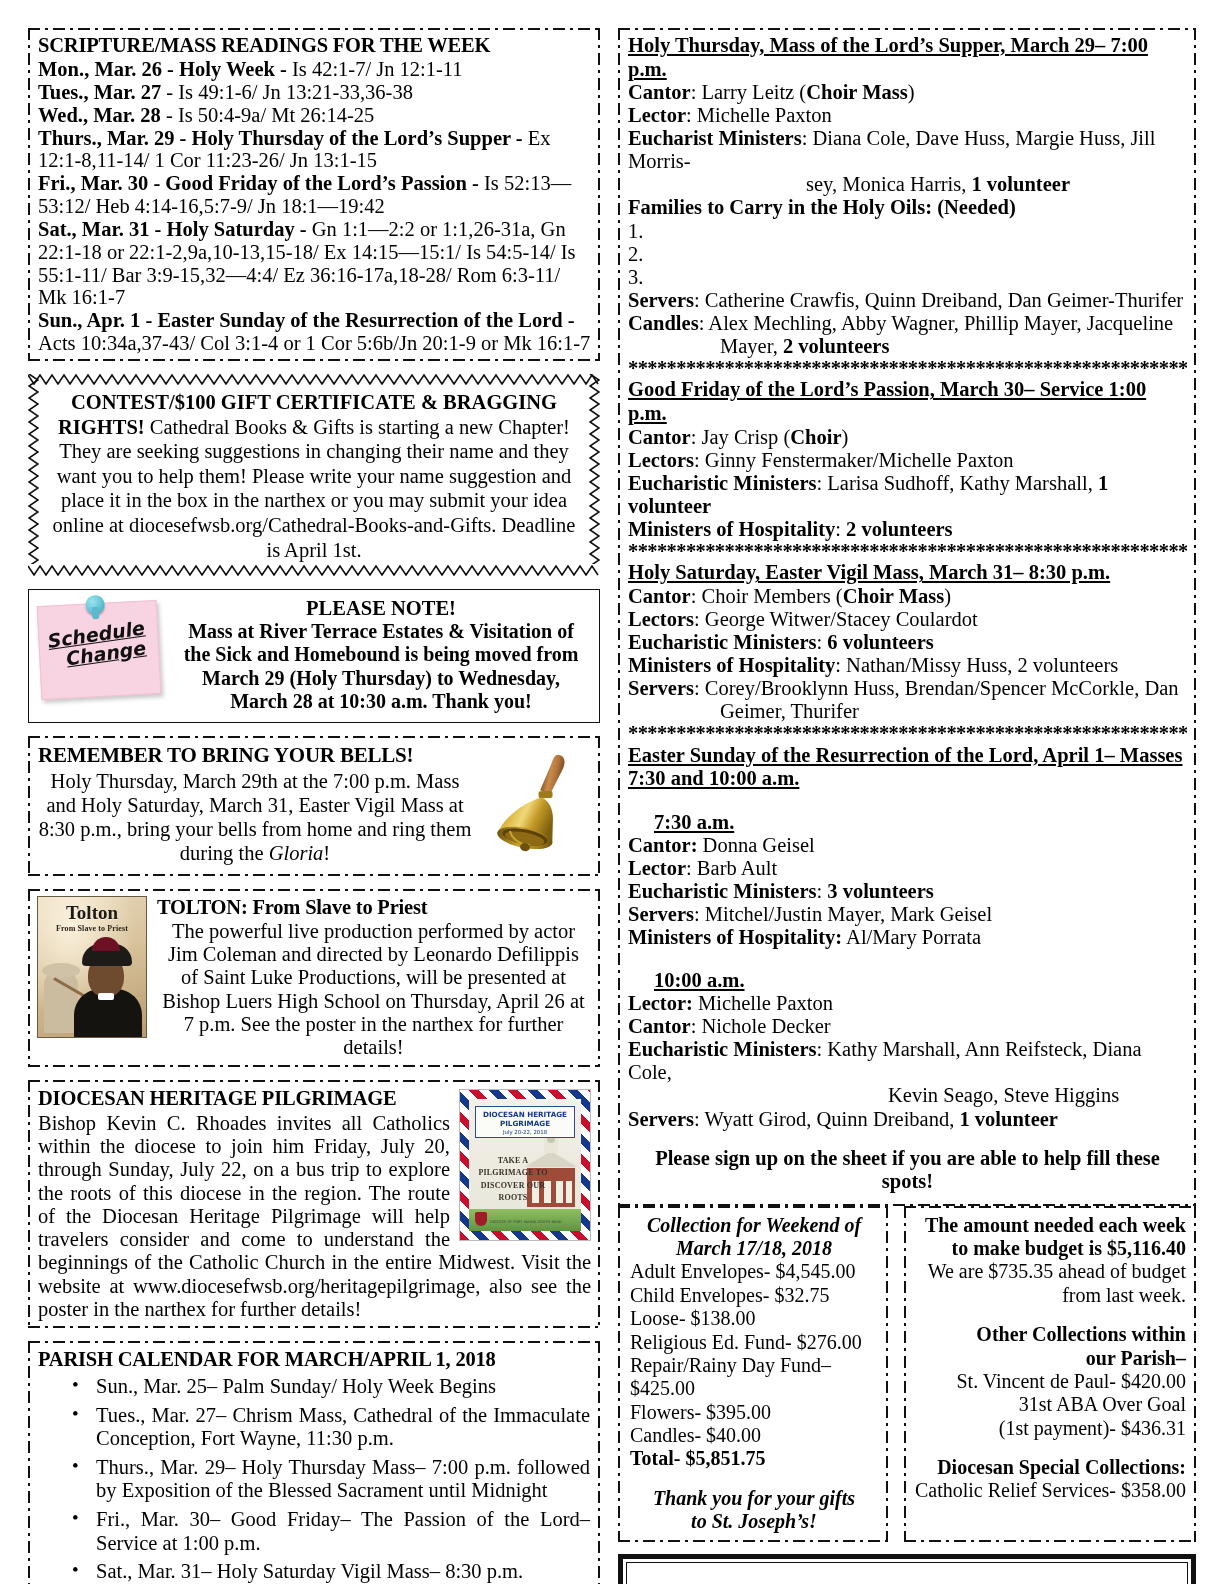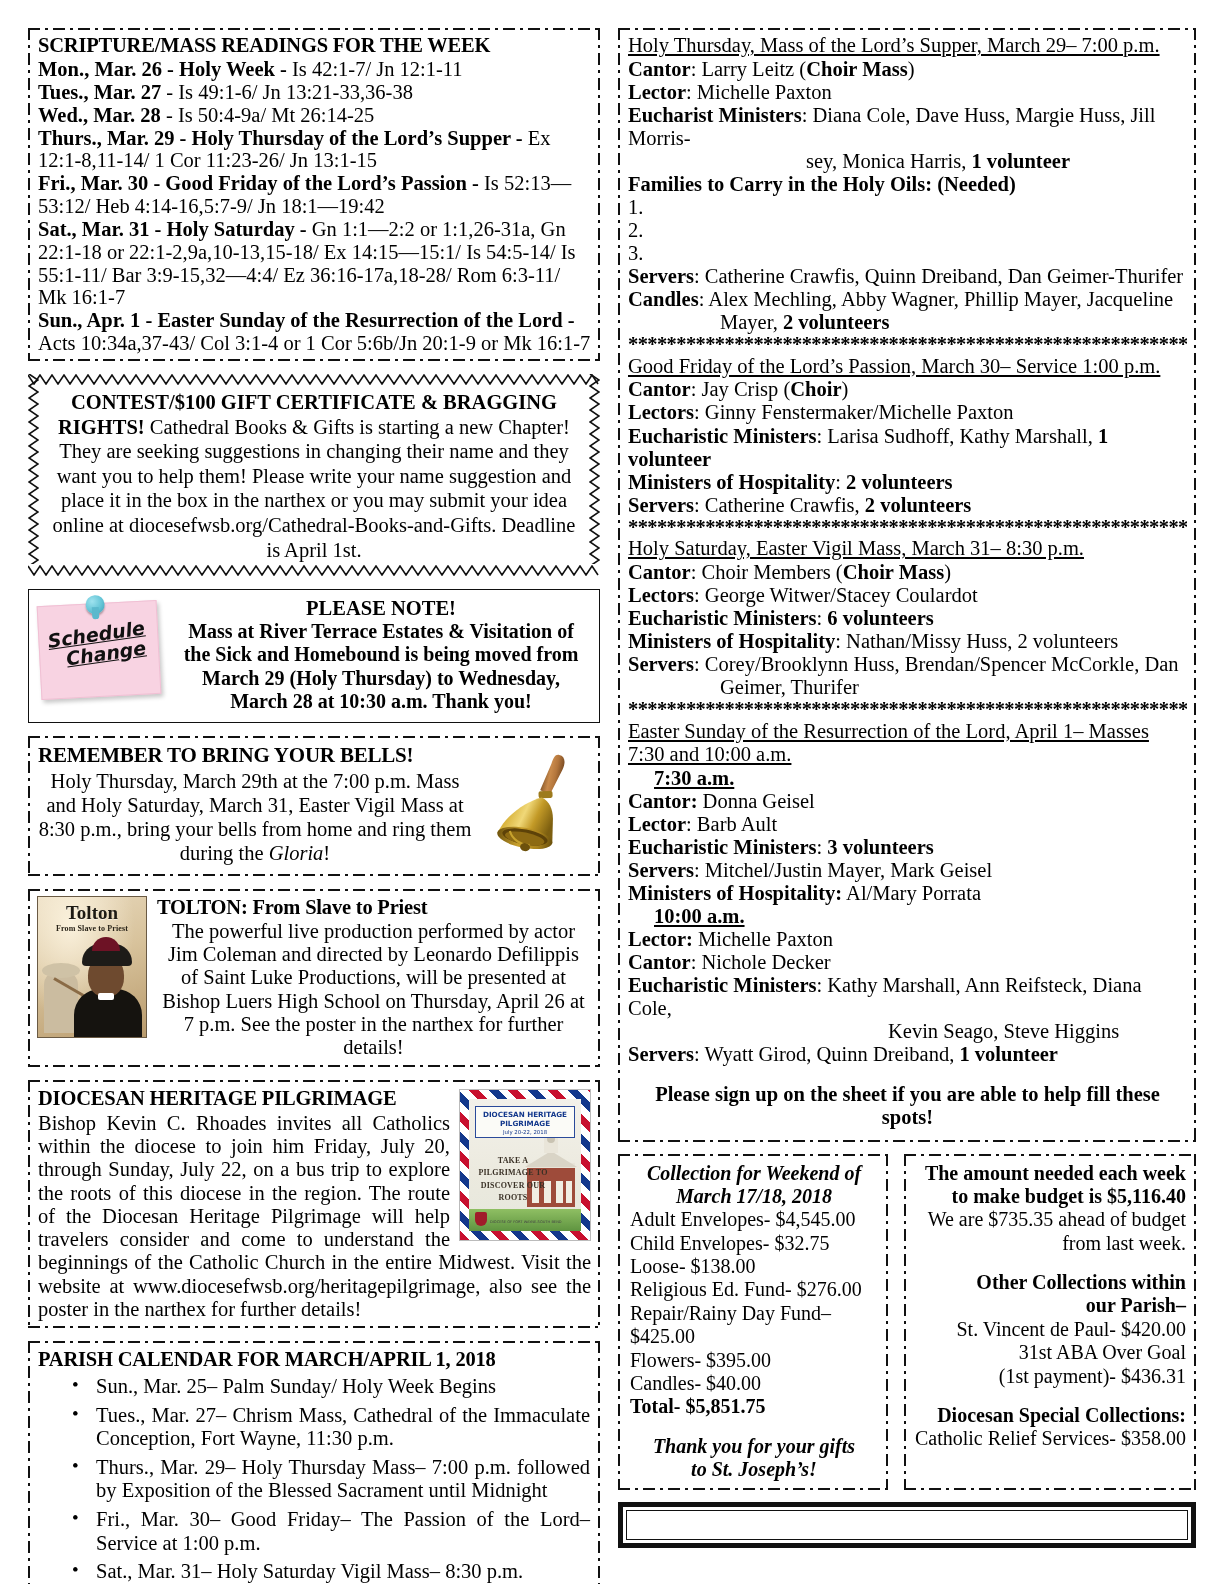--- a/index.html
+++ b/index.html
@@ -262,37 +262,37 @@
     margin-bottom: 5px; position: relative; padding-left: 24px;
   }
   #calendar li:before {
     content: "\2022"; position: absolute; left: 0; top: -1px; font-size: 19px;
   }
 
   
   #holyweek { padding: 6px 9px 4px 10px; box-sizing: border-box; }
   #holyweek .ln { font-size: 20.5px; line-height: 1.125; }
   #holyweek .sub-head {
-    font-size: 20.5px; font-weight: normal; text-decoration: underline; line-height: 1.15;
+    font-size: 20.5px; font-weight: bold; text-decoration: underline; line-height: 1.15;
   }
   #holyweek .stars {
     font-size: 20.5px; letter-spacing: -0.6px; line-height: 1.0;
     white-space: nowrap; overflow: hidden; font-weight: bold;
   }
   #holyweek .center-bold {
     text-align: center; font-weight: bold; font-size: 20.5px;
   }
   #holyweek .time-head {
-    font-weight: bold; text-decoration: underline; font-size: 20.5px; padding-left: 26px;
+    font-weight: bold; text-decoration: underline; font-size: 20.5px; padding-left: 26px; margin-top: 20px;
   }
   #holyweek .cont { padding-left: 178px; }
   #holyweek .cont2 { padding-left: 92px; }
   #holyweek .cont3 { padding-left: 260px; }
 
-  .money-row { display: flex; gap: 16px; margin-top: 12px; }
+  .money-row { display: flex; gap: 16px; }
   #collection { flex: 0 0 270px; padding: 8px 10px 8px 12px; box-sizing: border-box; }
   #budget { flex: 1 1 auto; padding: 8px 10px 8px 10px; box-sizing: border-box; }
   #collection .hd, #budget .hd { text-align: center; }
   #collection .ln { font-size: 20px; line-height: 1.17; }
   #collection .hd { font-weight: bold; font-style: italic; font-size: 20px; line-height: 1.17; }
   #collection .thanks { text-align: center; font-weight: bold; font-style: italic; font-size: 20px; line-height: 1.17; }
   #budget .ln { font-size: 20px; line-height: 1.17; text-align: right; }
   #budget .bd { font-weight: bold; }
 
   
@@ -480,21 +480,20 @@
       <p class="ln"><b>Servers</b><span>:  Catherine Crawfis, Quinn Dreiband, Dan Geimer-Thurifer</span></p>
       <p class="ln"><b>Candles</b><span>: Alex Mechling, Abby Wagner, Phillip Mayer, Jacqueline</span></p>
       <p class="ln cont2"><span>Mayer, </span><b>2 volunteers</b></p>
       <div class="stars">************************************************************</div>
 
       <div class="sub-head">Good Friday of the Lord’s Passion, March 30– Service 1:00 p.m.</div>
       <p class="ln"><b>Cantor</b><span>:  Jay Crisp  (</span><b>Choir</b><span>)</span></p>
       <p class="ln"><b>Lectors</b><span>:  Ginny Fenstermaker/Michelle Paxton</span></p>
       <p class="ln"><b>Eucharistic Ministers</b><span>:  Larisa Sudhoff, Kathy Marshall, </span><b>1 volunteer</b></p>
       <p class="ln"><b>Ministers of Hospitality</b><span>: </span><b>2 volunteers</b></p>
-      <p class="ln"><b>Servers</b><span>:  Catherine Crawfis, </span><b>2 volunteers</b></p>
       <div class="stars">************************************************************</div>
 
       <div class="sub-head">Holy Saturday, Easter Vigil Mass, March 31– 8:30 p.m.</div>
       <p class="ln"><b>Cantor</b><span>:  Choir Members (</span><b>Choir Mass</b><span>)</span></p>
       <p class="ln"><b>Lectors</b><span>:  George Witwer/Stacey Coulardot</span></p>
       <p class="ln"><b>Eucharistic Ministers</b><span>: </span><b>6 volunteers</b></p>
       <p class="ln"><b>Ministers of Hospitality</b><span>:  Nathan/Missy Huss, 2 volunteers</span></p>
       <p class="ln"><b>Servers</b><span>:  Corey/Brooklynn Huss, Brendan/Spencer McCorkle, Dan</span></p>
       <p class="ln cont2">Geimer, Thurifer</p>
       <div class="stars">************************************************************</div>

